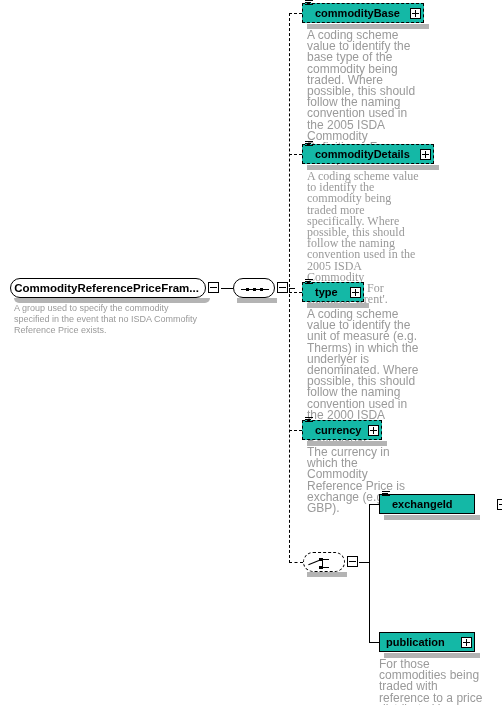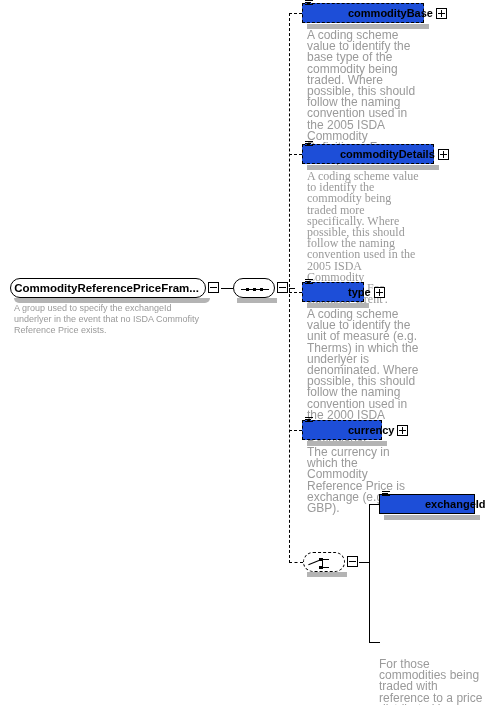--- a/index.html
+++ b/index.html
@@ -19,26 +19,25 @@
     position: absolute;
     left: 0; top: 0;
     width: 502px;
     height: 705px;
   }
 
   
   .node {
     position: absolute;
     box-sizing: border-box;
-    background: #1d4ed8;
+    background: #14b8a6;
     display: flex;
     align-items: center;
     height: 20px;
     z-index: 5;
-    padding-left: 33px;
   }
   .node .shadow {
     position: absolute;
     left: 4px;
     top: 20px;
     height: 5px;
     background: #b4b4b4;
     z-index: -1;
   }
   .node-opt { border: 1px dashed #000000; }
@@ -276,21 +275,21 @@
 <div id="canvas">
 
   <div id="root-node">
     <div class="root-shadow"></div>
     <div class="root-shape">
       <span class="node-label">CommodityReferencePriceFram...</span>
     </div>
     <div class="expander"></div>
   </div>
 
-  <div id="root-desc">A group used to specify the exchangeId underlyer in the event that no ISDA Commofity Reference Price exists.</div>
+  <div id="root-desc">A group used to specify the commodity specified in the event that no ISDA Commofity Reference Price exists.</div>
 
   <div class="line line-h" style="left:221px; top:288px; width:12px;"></div>
 
   <div class="compositor" id="seq-comp" style="left:233px; top:278px; width:58px; height:20px;">
     <div class="comp-shadow"></div>
     <div class="comp-shape comp-solid">
       <div class="glyph-seq">
         <div class="bar"></div>
         <div class="d d1"></div>
         <div class="d d2"></div>
@@ -322,21 +321,21 @@
   </div>
   <div class="desc" style="left:307px; top:30px;">A coding scheme value to identify the base type of the commodity being traded. Where possible, this should follow the naming convention used in the 2005 ISDA Commodity Definitions. For example, 'Oil'.</div>
 
   <div class="node node-opt" style="left:302px; top:144px; width:132px;">
     <div class="shadow" style="width:132px;"></div>
     <span class="seq-glyph">
         <i></i>
         <i></i>
         <i></i>
       </span>
-    <span class="node-label" style="margin-left:4px;">commodityDetails</span>
+    <span class="node-label" style="margin-left:12px;">commodityDetails</span>
     <div class="expander plus" style="margin-left:auto; margin-right:2px;"></div>
   </div>
   <div class="desc" style="left:307px; top:171px;font-family:Liberation Serif, serif;">A coding scheme value to identify the commodity being traded more specifically. Where possible, this should follow the naming convention used in the 2005 ISDA Commodity Definitions. For example, 'Brent'.</div>
 
   <div class="node node-opt" style="left:302px; top:282px; width:62px;">
     <div class="shadow" style="width:62px;"></div>
     <span class="seq-glyph">
         <i></i>
         <i></i>
         <i></i>
@@ -382,15 +381,20 @@
     <div class="shadow" style="width:96px;"></div>
     <span class="seq-glyph">
         <i></i>
         <i></i>
         <i></i>
       </span>
     <span class="node-label" style="margin-left:12px;">exchangeId</span>
     <div class="expander plus" style="margin-left:auto; margin-right:2px;"></div>
   </div>
 
+  <div class="node node-req" style="left:379px; top:632px; width:96px;">
+    <div class="shadow" style="width:96px;"></div>
+    <span class="node-label" style="margin-left:6px;">publication</span>
+    <div class="expander plus" style="margin-left:auto; margin-right:2px;"></div>
+  </div>
   <div class="desc" style="left:379px; top:659px;">For those commodities being traded with reference to a price distributed by a publication, that publication should be specified in the 'publication' element.</div>
 
 </div>
 
 </body></html>

